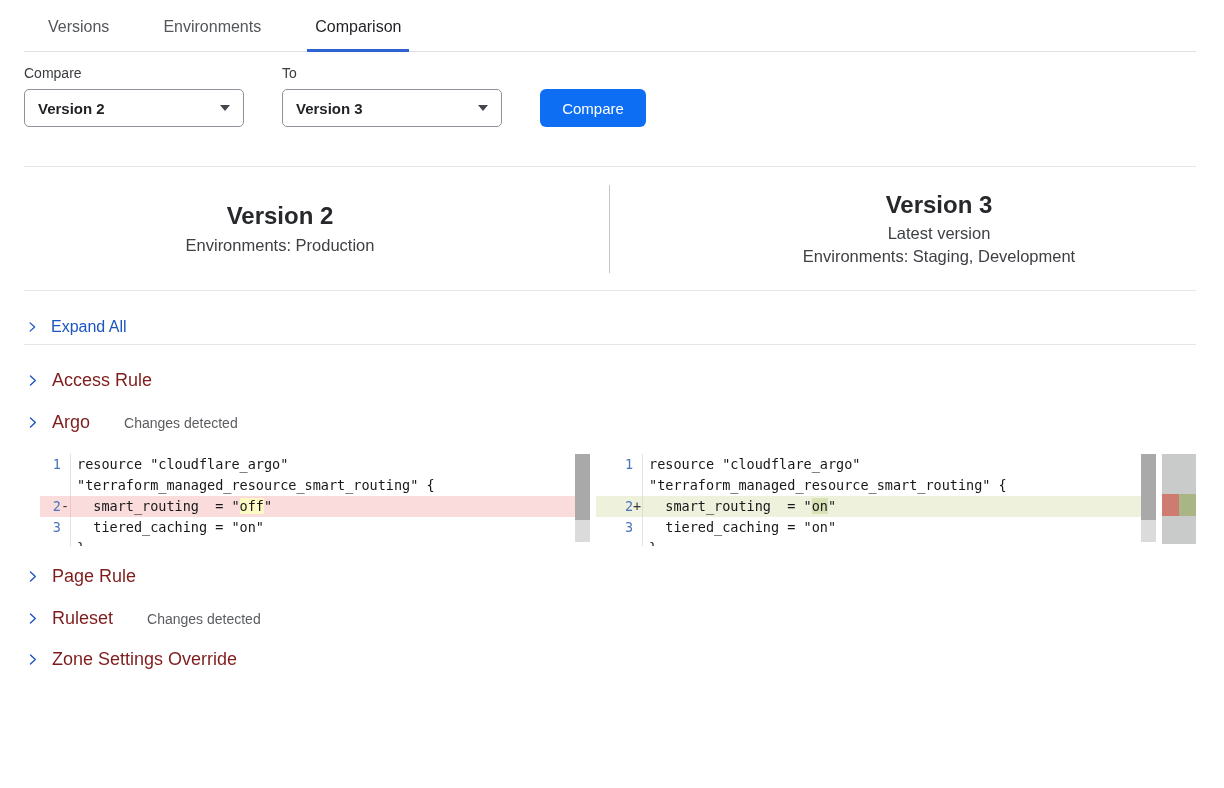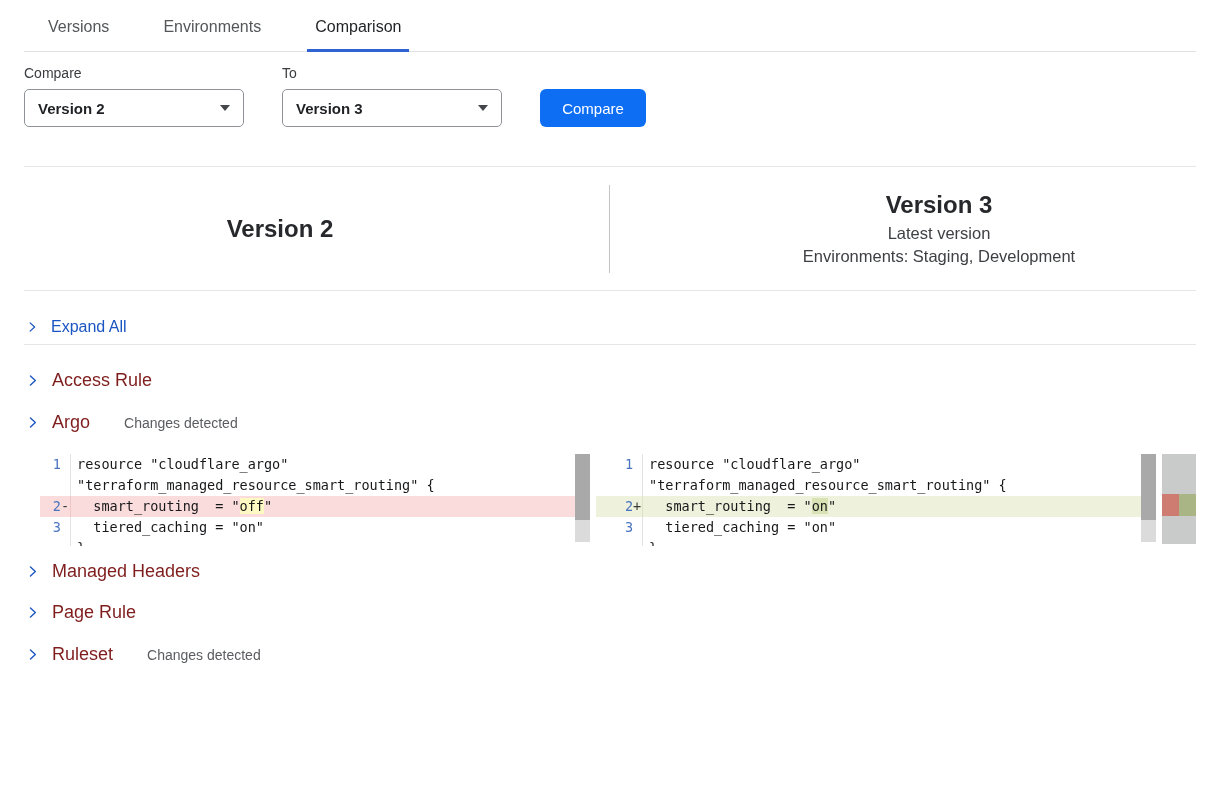--- a/index.html
+++ b/index.html
@@ -101,20 +101,21 @@
       </div>
     </div>
     <button class="btn-compare">Compare</button>
   </div>
 
   <hr class="hdivider">
 
   <div class="vpanels">
     <div class="vcol">
       <div class="vtitle">Version 2</div>
+      <div class="vsub">Environments: Production</div>
     </div>
     <div class="vsep"></div>
     <div class="vcol">
       <div class="vtitle">Version 3</div>
       <div class="vsub" style="margin-top:5px;">Latest version</div>
       <div class="vsub" style="margin-top:4px;">Environments: Staging, Development</div>
     </div>
   </div>
 
   <div class="expand-row">
@@ -217,36 +218,36 @@
           <div class="vthumb"></div>
         </div>
     </div>
 
     <div class="minimap">
       <div class="mm-red"></div>
       <div class="mm-green"></div>
     </div>
   </div>
 
-  <div class="section-row mt15">
-    <svg width="13" height="13" viewBox="0 0 16 16">
-        <path d="M5.5 2.5 L11.5 8 L5.5 13.5" fill="none" stroke="#1b55c2" stroke-width="1.7" stroke-linecap="round" stroke-linejoin="round"></path>
-      </svg>
-    <span class="section-label">Managed Headers</span>
-  </div>
 
   <div class="section-row mt20">
     <svg width="13" height="13" viewBox="0 0 16 16">
         <path d="M5.5 2.5 L11.5 8 L5.5 13.5" fill="none" stroke="#1b55c2" stroke-width="1.7" stroke-linecap="round" stroke-linejoin="round"></path>
       </svg>
     <span class="section-label">Page Rule</span>
   </div>
 
   <div class="section-row mt21">
     <svg width="13" height="13" viewBox="0 0 16 16">
         <path d="M5.5 2.5 L11.5 8 L5.5 13.5" fill="none" stroke="#1b55c2" stroke-width="1.7" stroke-linecap="round" stroke-linejoin="round"></path>
       </svg>
     <span class="section-label">Ruleset</span>
     <span class="section-badge">Changes detected</span>
   </div>
 
+  <div class="section-row mt20">
+    <svg width="13" height="13" viewBox="0 0 16 16">
+        <path d="M5.5 2.5 L11.5 8 L5.5 13.5" fill="none" stroke="#1b55c2" stroke-width="1.7" stroke-linecap="round" stroke-linejoin="round"></path>
+      </svg>
+    <span class="section-label">Zone Settings Override</span>
+  </div>
 
 </div>
 
 </body></html>

